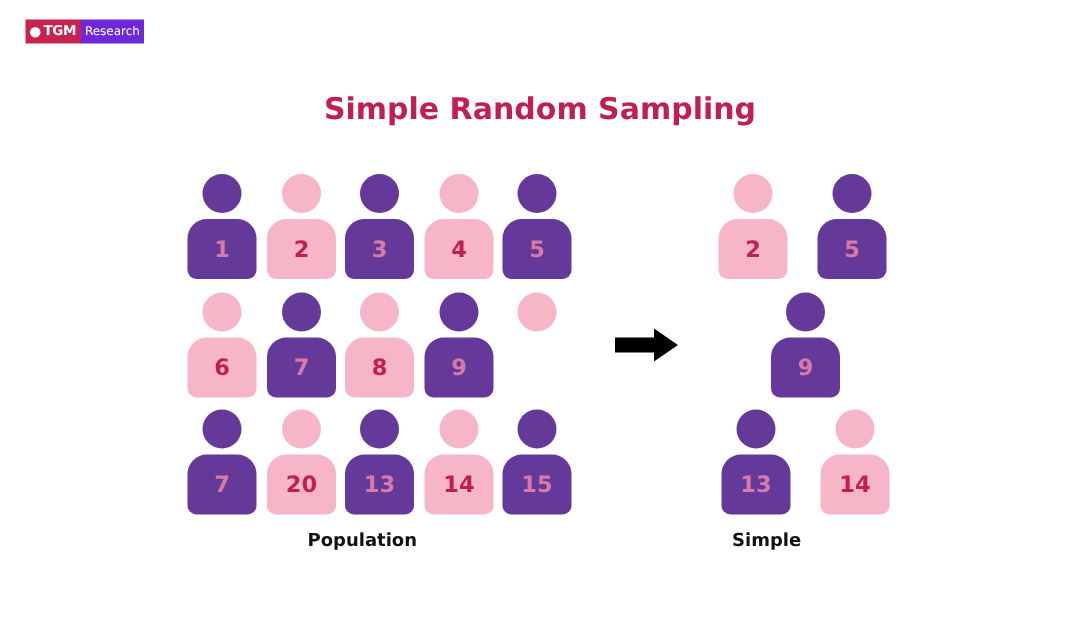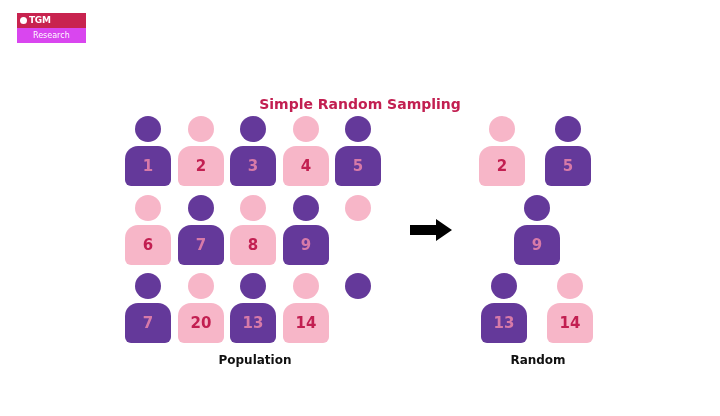--- a/index.html
+++ b/index.html
@@ -1,32 +1,32 @@
 <!DOCTYPE html>
 <html><head>
   <meta charset="utf-8">
   <style>
     html, body { margin: 0; padding: 0; }
     body {
       width: 720px; height: 416px; background: #ffffff; position: relative; overflow: hidden;
       font-family: "DejaVu Sans", sans-serif;
     }
-    .logo { position: absolute; left: 17px; top: 13px; height: 16px; display: flex; font-size: 9px; font-weight: bold; flex-direction: column; }
+    .logo { position: absolute; left: 17px; top: 13px; height: 16px; display: flex; font-size: 9px; font-weight: bold; }
     .logo .left { background: #c8234f; color: #fff; padding: 0 3px; line-height: 15px; display: flex; align-items: center; gap: 1px; letter-spacing: -0.3px; }
     .logo .left .dot { width: 7px; height: 7px; border-radius: 50%; background: #fff; display: inline-block; margin-right: 1px; }
-    .logo .right { background: #d946ef; color: #fff; padding: 0 16px; line-height: 15px; font-size: 8px; font-weight: normal; }
-    .title { position: absolute; left: 0; width: 720px; top: 60px; text-align: center; font-size: 14px; font-weight: bold; color: #c21f51; margin-top: 36px; }
+    .logo .right { background: #6d28d9; color: #fff; padding: 0 3px; line-height: 15px; font-size: 8px; font-weight: normal; }
+    .title { position: absolute; left: 0; width: 720px; top: 60px; text-align: center; font-size: 20px; font-weight: bold; color: #c21f51; }
     .person { position: absolute; width: 46px; height: 72px; }
     .person .head { position: absolute; left: 10px; top: 0; width: 26px; height: 26px; border-radius: 50%; }
     .person .body { position: absolute; left: 0; top: 30px; width: 46px; height: 40px; border-radius: 13px 13px 6px 6px; display: flex; align-items: center; justify-content: center; font-weight: bold; font-size: 15px; }
     .person.purple .head, .person.purple .body { background: #64399a; }
     .person.purple .body { color: #d77aa8; }
     .person.pink .head, .person.pink .body { background: #f7b6c8; }
     .person.pink .body { color: #c21f51; }
-    .label { position: absolute; font-size: 12px; font-weight: bold; color: #111; text-align: center; }
+    .label { position: absolute; font-size: 12px; font-weight: bold; color: #111; text-align: left; }
     .arrow { position: absolute; left: 410px; top: 219px; width: 42px; height: 22px; }
   </style>
 </head>
 <body>
 
 <div class="logo">
   <span class="left">
       <span class="dot"></span>
       <span>TGM</span>
     </span>
@@ -86,20 +86,21 @@
     <div class="person purple" style="left: 230px; top: 273px;">
       <div class="head"></div>
       <div class="body">13</div>
     </div>
     <div class="person pink" style="left: 283px; top: 273px;">
       <div class="head"></div>
       <div class="body">14</div>
     </div>
     <div class="person purple" style="left: 335px; top: 273px;">
       <div class="head"></div>
+      <div class="body">15</div>
     </div>
   </div>
 <div id="samp">
     <div class="person pink" style="left: 479px; top: 116px;">
       <div class="head"></div>
       <div class="body">2</div>
     </div>
     <div class="person purple" style="left: 545px; top: 116px;">
       <div class="head"></div>
       <div class="body">5</div>
@@ -116,13 +117,13 @@
       <div class="head"></div>
       <div class="body">14</div>
     </div>
   </div>
 
 <svg class="arrow" viewBox="0 0 42 22">
   <polygon points="0,6 26,6 26,0 42,11 26,22 26,16 0,16" fill="#000"></polygon>
 </svg>
 
 <div class="label" style="left:205px; top:353px; width:100px;">Population</div>
-<div class="label" style="left:488px; top:353px; width:100px;">Random</div>
+<div class="label" style="left:488px; top:353px; width:100px;">Simple</div>
 
 </body></html>

